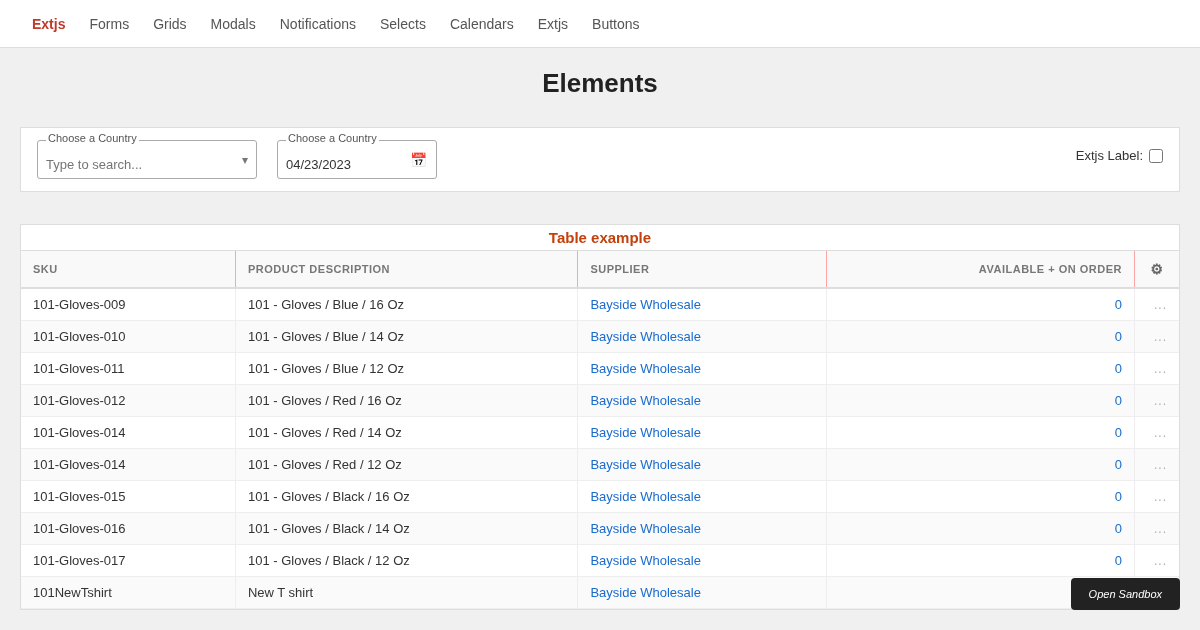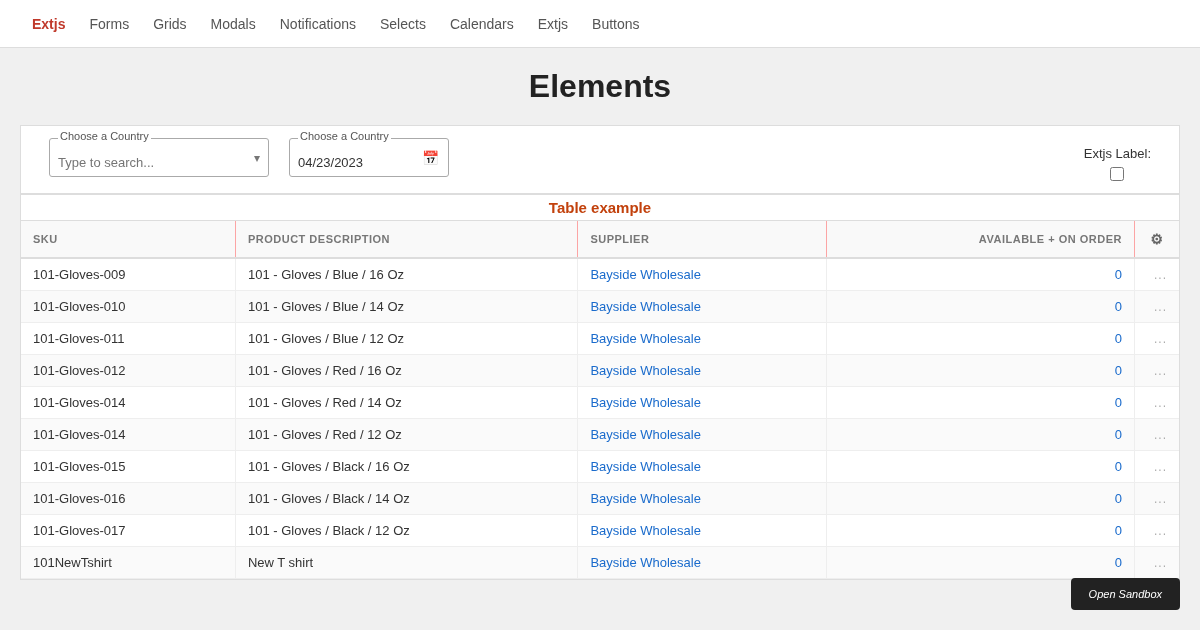--- a/index.html
+++ b/index.html
@@ -25,34 +25,34 @@
 
     
     .main {
       background: #f0f0f0;
       min-height: calc(630px - 48px);
       padding: 20px;
     }
 
     .page-title {
       text-align: center;
-      font-size: 32px;
+      font-size: 26px;
       font-weight: bold;
       color: #222;
-      margin-bottom: 20px;
+      margin-bottom: 28px;
     }
 
     
     .controls-row {
       display: flex;
       align-items: flex-start;
       gap: 20px;
-      margin-bottom: 0;
-      background: #fff;
-      padding: 12px 28px;
+      margin-bottom: 32px;
+      background: #fff;
+      padding: 12px 16px;
       border: 1px solid #ddd;
     }
 
     .field-group {
       position: relative;
       border: 1px solid #aaa;
       border-radius: 3px;
       padding: 4px 8px 6px 8px;
       background: #fff;
       min-width: 200px;
@@ -119,21 +119,20 @@
     }
 
     .label-checkbox {
       display: flex;
       align-items: center;
       gap: 6px;
       margin-left: auto;
       font-size: 13px;
       color: #333;
       padding-top: 8px;
-      flex-direction: column;
     }
     .label-checkbox input[type="checkbox"] {
       width: 14px;
       height: 14px;
     }
 
     
     .table-section {
       background: #fff;
       border: 1px solid #ddd;

